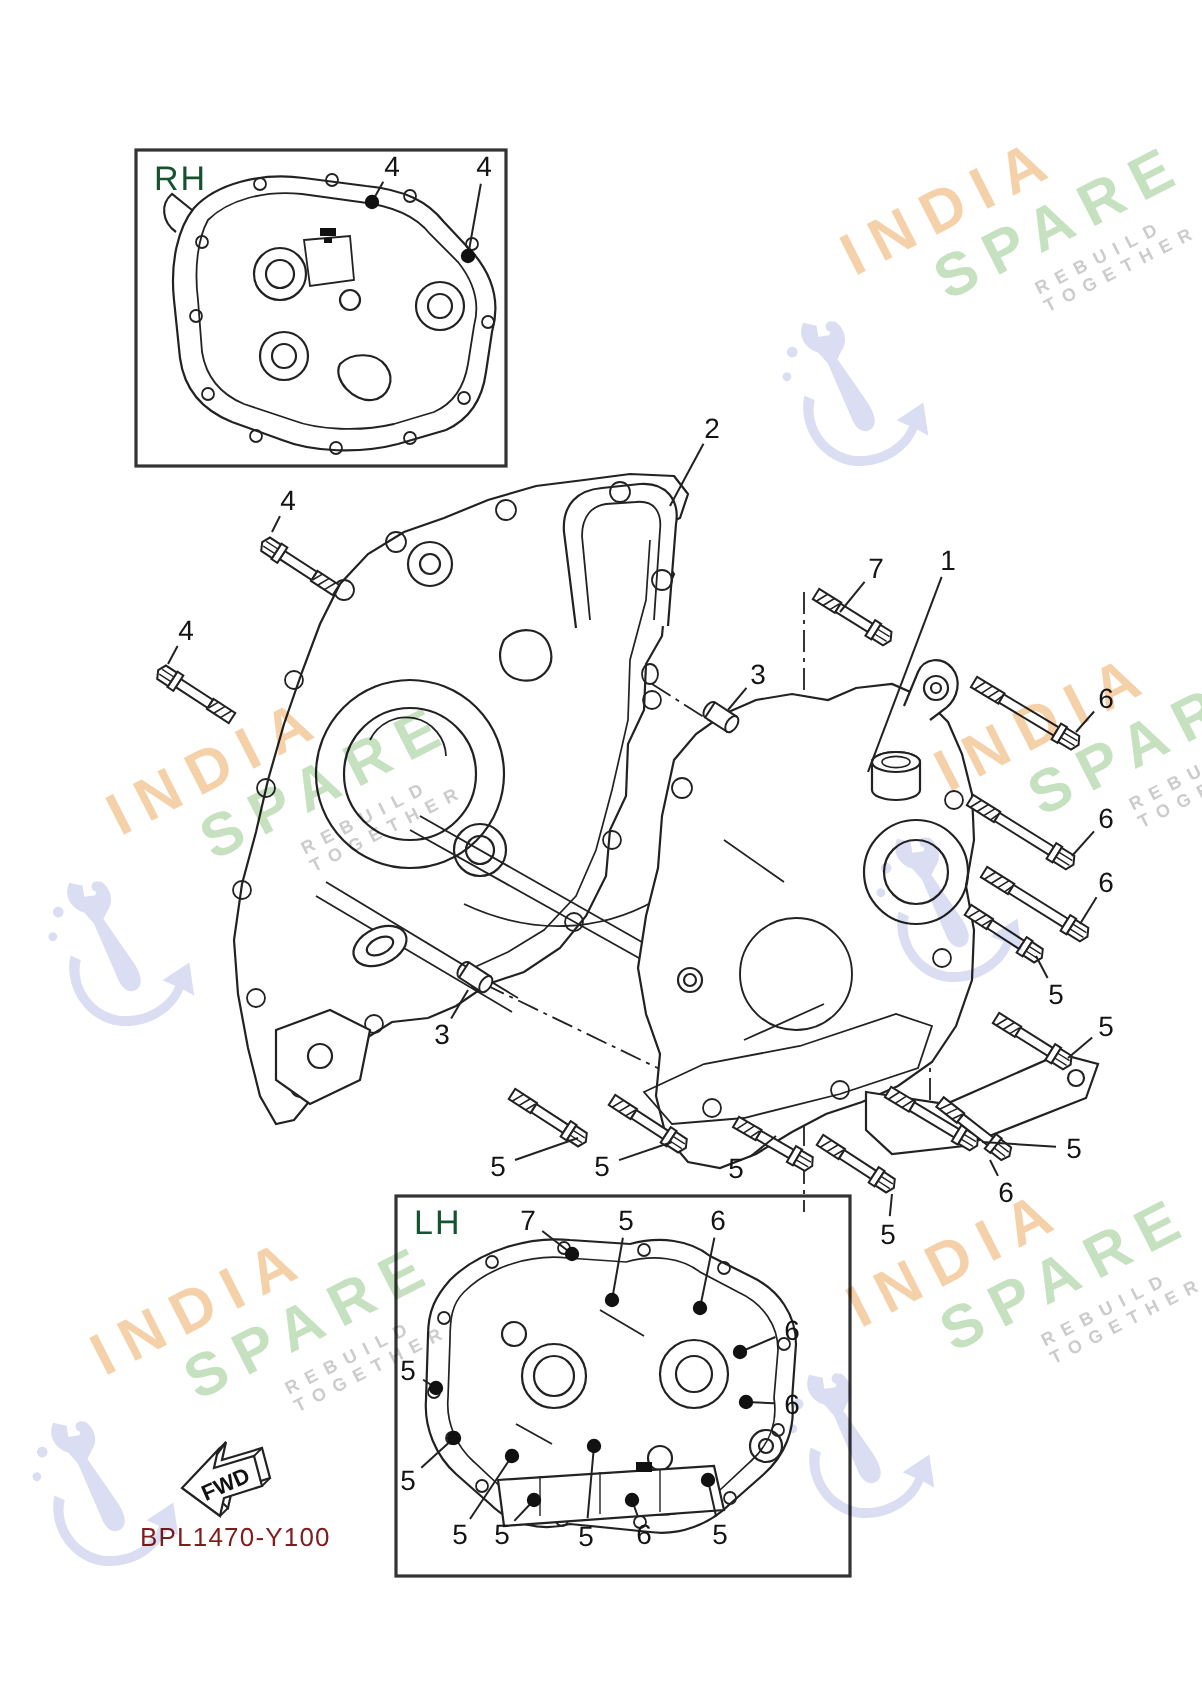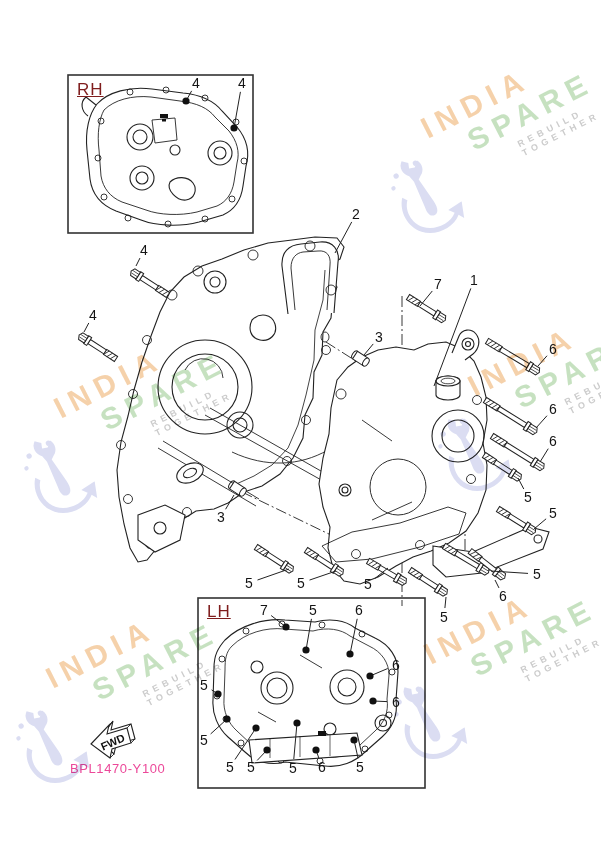--- a/index.html
+++ b/index.html
@@ -3,22 +3,22 @@
 <meta charset="utf-8">
 <style>
   html,body{margin:0;padding:0;background:#fff;}
   #page{position:relative;width:601px;height:854px;background:#fff;overflow:hidden;
         font-family:"Liberation Sans",sans-serif;color:#111;}
   svg{display:block;}
   #art{position:absolute;left:0;top:0;z-index:2;}
   #callout-layer{position:absolute;left:0;top:0;width:601px;height:854px;z-index:3;pointer-events:none;}
   .callout{position:absolute;transform:translate(-50%,-50%);font-size:14px;color:#141414;
            font-family:"Liberation Sans",sans-serif;line-height:1;}
-  .inset-label{position:absolute;font-size:17px;letter-spacing:1px;color:#7f1d1d;z-index:3;text-decoration:underline;}
-  #part-code{position:absolute;left:70px;top:761px;font-size:13px;letter-spacing:0.6px;color:#ec4899;z-index:3;}
+  .inset-label{position:absolute;font-size:17px;letter-spacing:1px;color:#14532d;z-index:3;}
+  #part-code{position:absolute;left:70px;top:761px;font-size:13px;letter-spacing:0.6px;color:#7f1d1d;z-index:3;}
   
   .wm{position:absolute;width:260px;height:190px;transform:rotate(-27deg);z-index:4;
       mix-blend-mode:multiply;opacity:0.95;pointer-events:none;}
   .wm .wm-icon{position:absolute;left:-4px;top:26px;}
   .wm .wm-text{position:absolute;left:56px;top:0;}
   .wm-l1{font-weight:bold;font-size:30px;letter-spacing:7px;line-height:1.05;}
   .wm-l2{font-weight:bold;font-size:30px;letter-spacing:7px;line-height:1.05;margin-left:36px;}
   .wm-l3{font-weight:bold;font-size:9px;letter-spacing:4.5px;margin-left:78px;margin-top:4px;}
 </style>
 </head>

